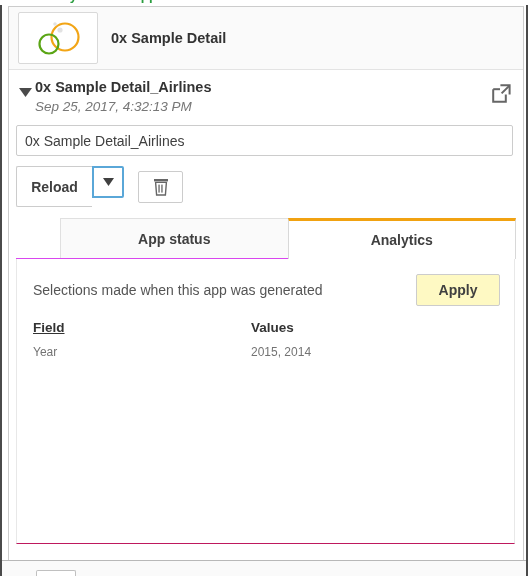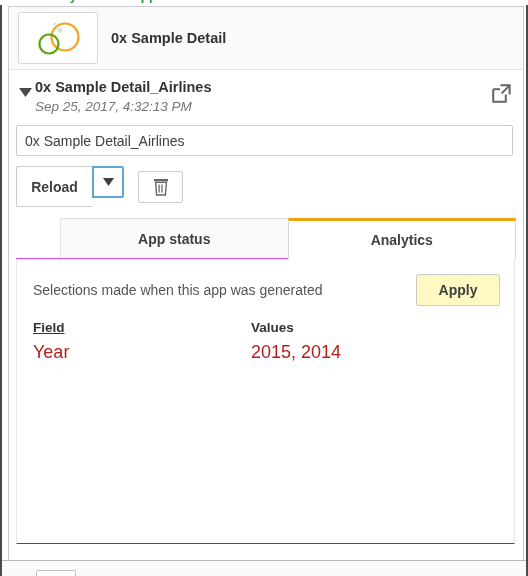--- a/index.html
+++ b/index.html
@@ -298,23 +298,23 @@
   .sel-table th {
     text-align: left;
     font-size: 13.5px;
     font-weight: 700;
     color: #333333;
     padding: 0 0 7px 0;
     vertical-align: top;
   }
   .sel-table td {
     text-align: left;
-    font-size: 18px;
+    font-size: 12px;
     font-weight: 400;
-    color: #b91c1c;
+    color: #737373;
     padding: 0 0 3px 0;
     vertical-align: top;
     line-height: 20px;
   }
   .col-field { width: 218px; text-decoration: underline; }
 
   
   .bottom-bar {
     position: absolute;
     left: 0;

